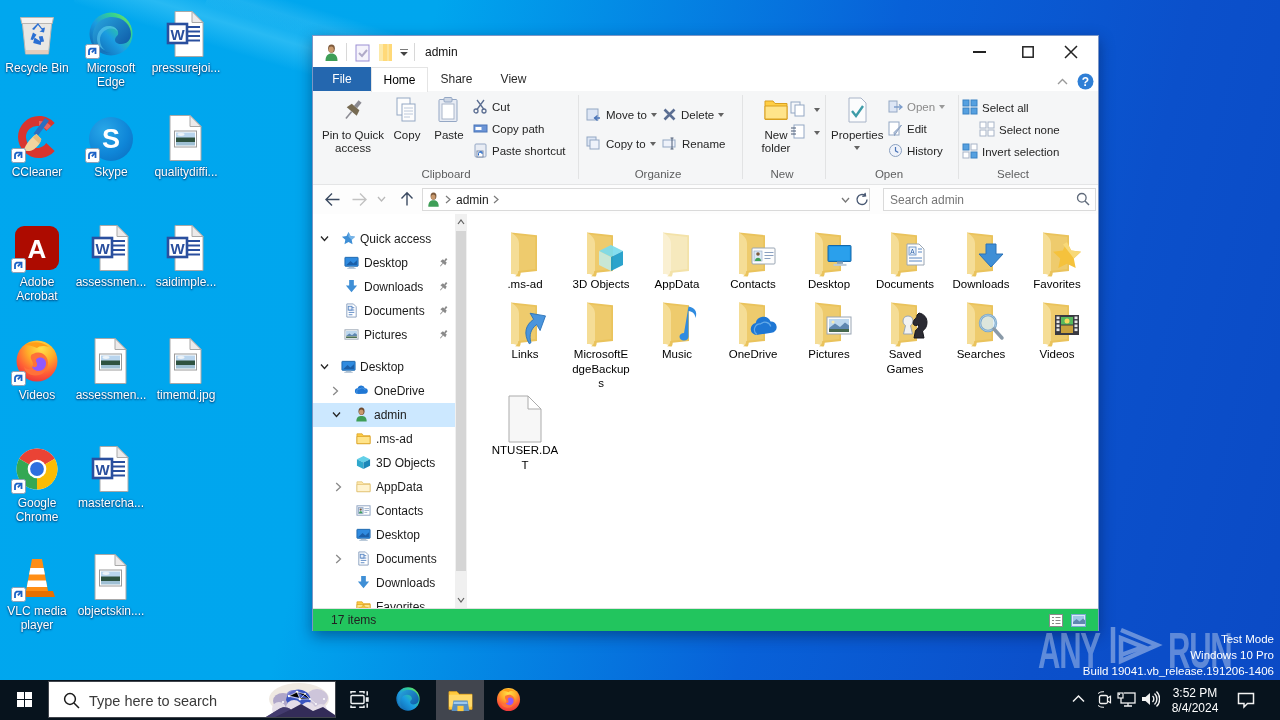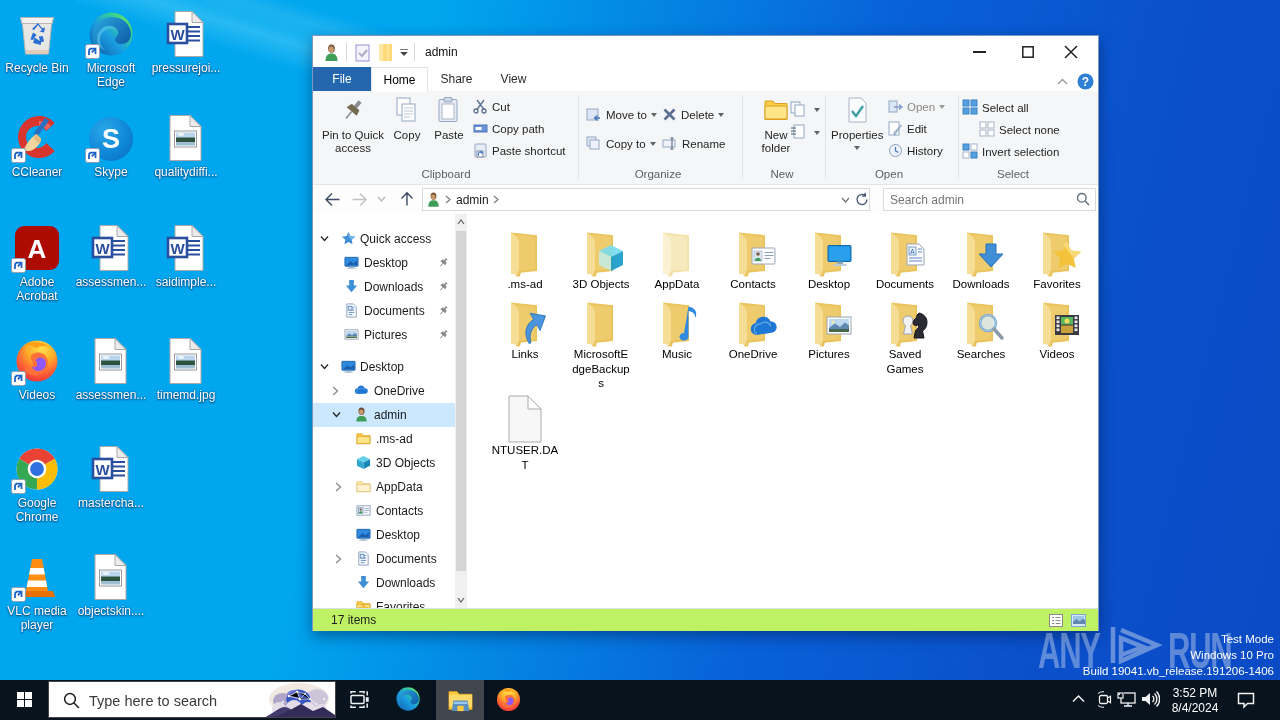--- a/index.html
+++ b/index.html
@@ -25,21 +25,21 @@
   .glabel { position:absolute; top:77px; width:120px; text-align:center; font-size:11.5px; color:#5d5e5f; }
   .bigbtn { position:absolute; top:4px; text-align:center; font-size:11.5px; color:#252525; line-height:13.5px; }
   .smbtn  { position:absolute; font-size:11.5px; color:#252525; white-space:nowrap; }
   .smbtn svg, .smbtn .mini { vertical-align:-3px; margin-right:4px; }
   .gray { color:#8a8a8a; }
   .dd { display:inline-block; margin-left:4px; width:0; height:0; border-left:3.5px solid transparent;
         border-right:3.5px solid transparent; border-top:4px solid #636363; vertical-align:2px;}
   #addrrow { top:149px; height:29px; background:#fdfdfd; }
   #treepane { top:178px; height:394px; width:154px; background:#fff; }
   .trow { position:absolute; left:0; height:24px; width:142px; display:flex; align-items:center; font-size:12px; color:#1b1b1b; white-space:nowrap;}
-  #statusbar { top:572px; height:23px; border-top:1px solid #e0e0e0; background:#bef264; font-size:12px; color:#222; }
+  #statusbar { top:572px; height:23px; border-top:1px solid #e0e0e0; background:#22c55e; font-size:12px; color:#222; }
   
   .fitem { position:absolute; width:76px; text-align:center; font-size:11.5px; line-height:14.5px; color:#000; }
   .fitem .fic { height:46px; position:relative; }
   .fitem .fic svg { position:absolute; left:50%; transform:translateX(-50%); top:0; }
   
   #taskbar { position:absolute; left:0; top:680px; width:1280px; height:40px; background:#07131d; }
 </style>
 </head>
 <body>
 <div style="position:absolute;left:75px;top:-8px;width:270px;height:52px;background:linear-gradient(180deg,rgba(255,255,255,0) 0%,rgba(120,225,255,0.33) 50%,rgba(255,255,255,0) 100%);transform:rotate(17deg);"></div>

